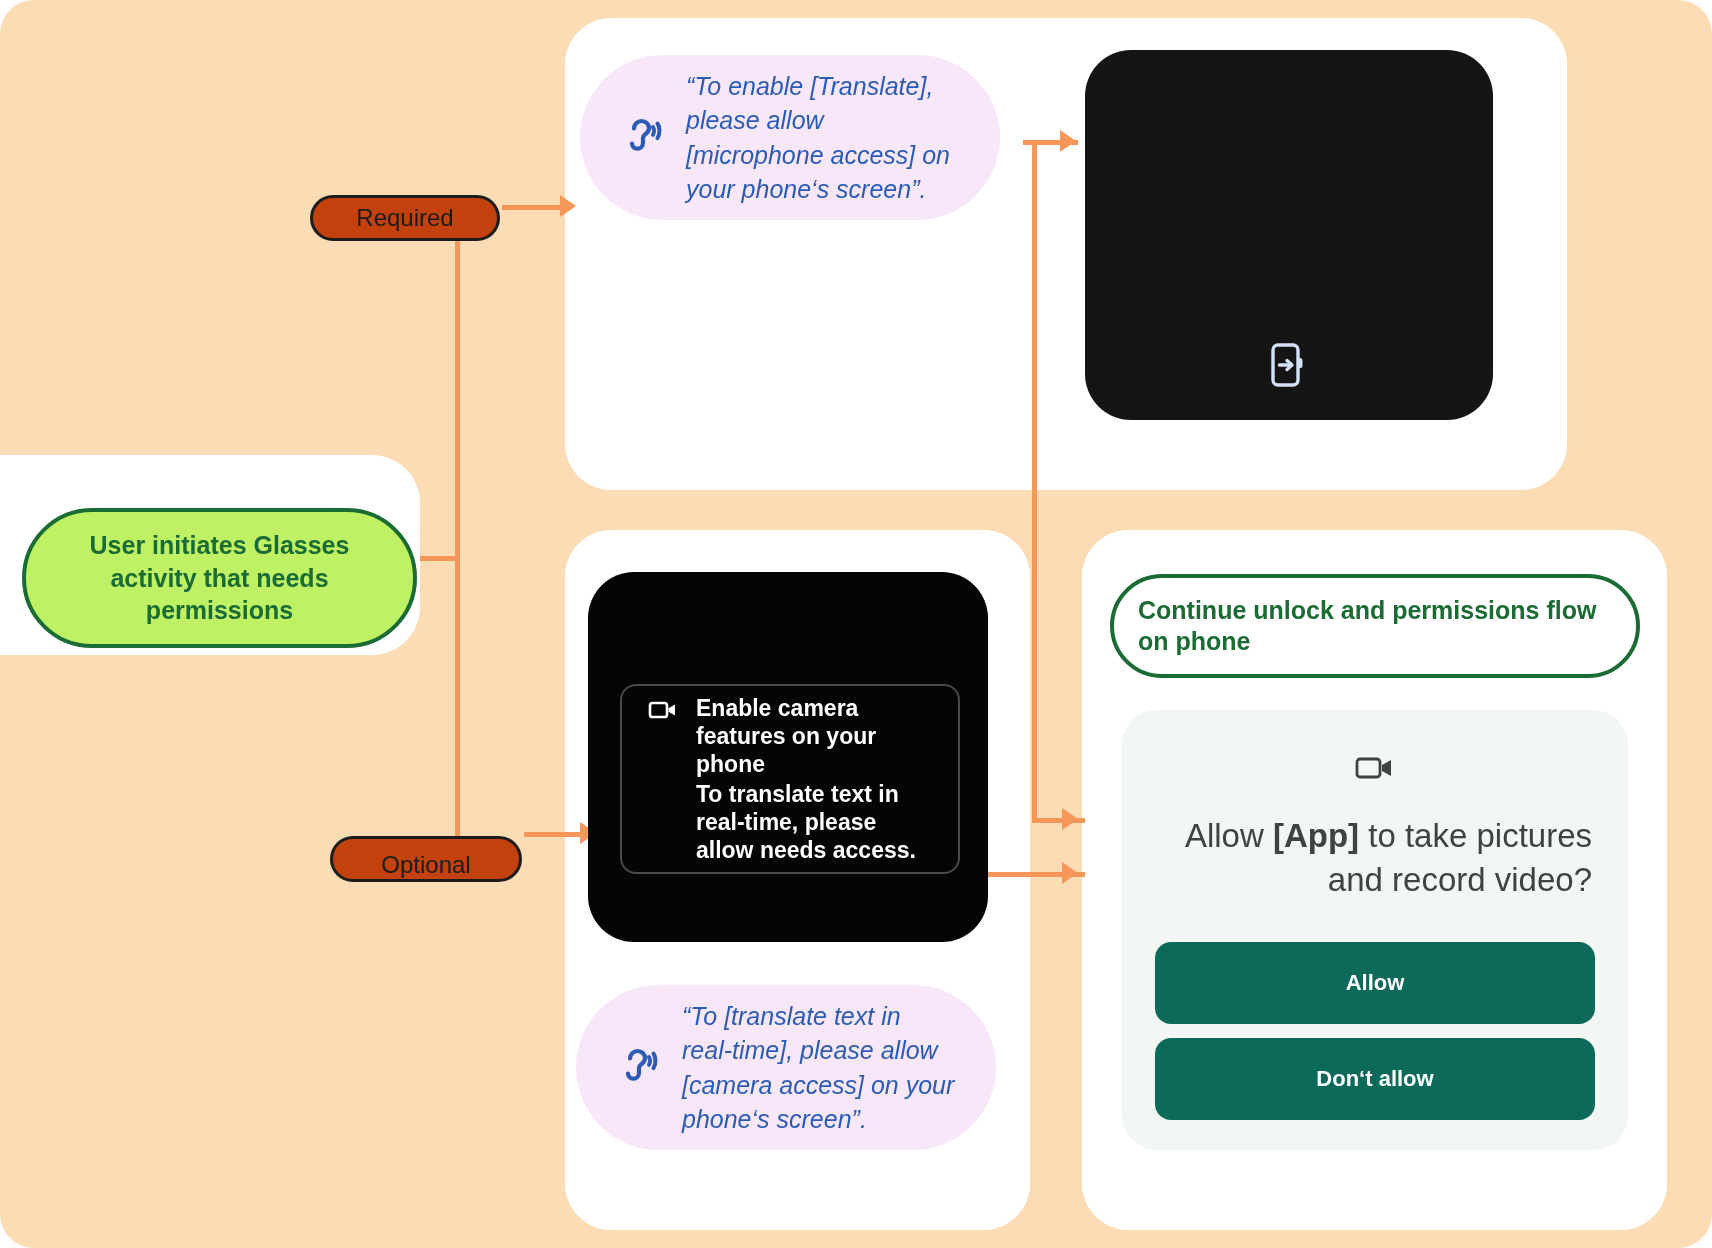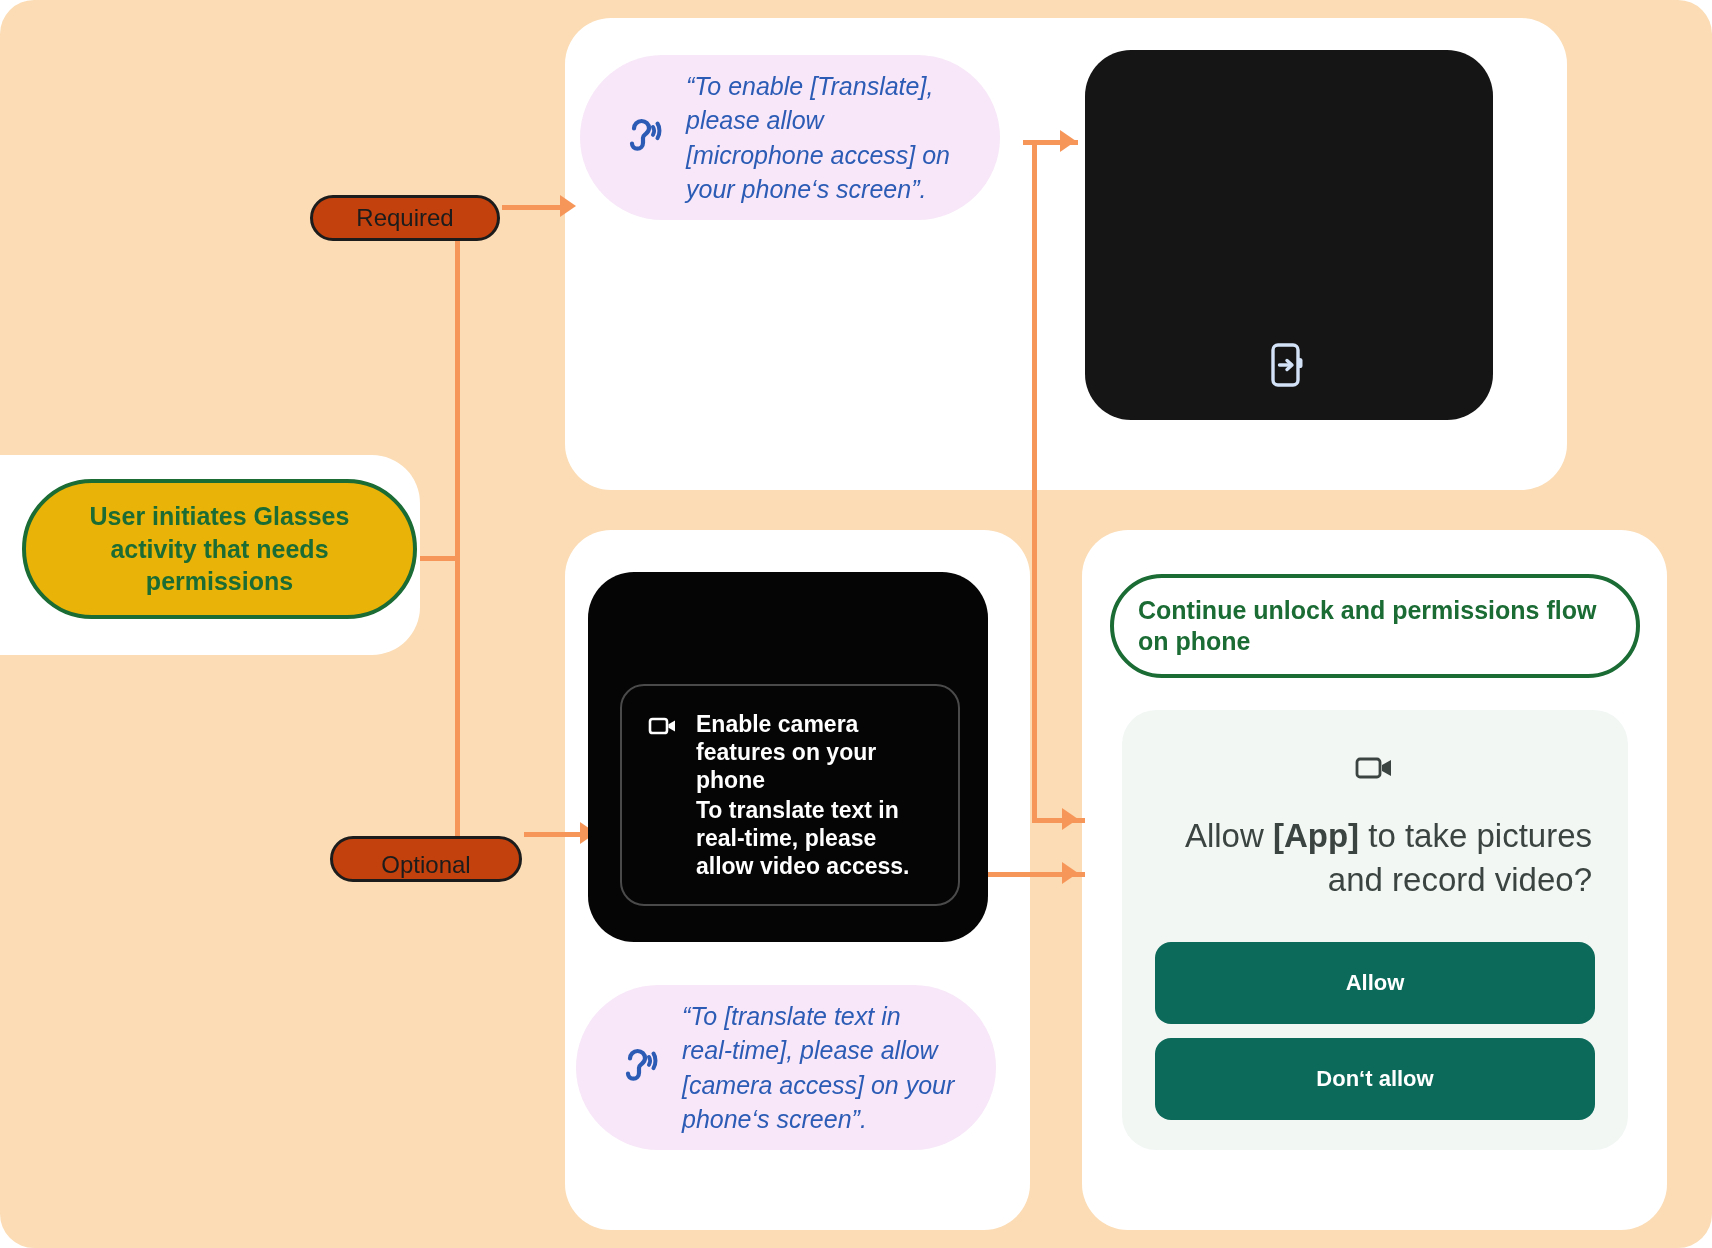--- a/index.html
+++ b/index.html
@@ -40,25 +40,25 @@
   
   #left-plate {
     position: absolute;
     left: -60px; top: 455px;
     width: 480px; height: 200px;
     background: #ffffff;
     border-radius: 48px;
   }
   #start-node {
     position: absolute;
-    left: 22px; top: 479px;
+    left: 22px; top: 508px;
     width: 395px; height: 140px;
     border: 4px solid #1a6b34;
     border-radius: 72px;
-    background: #eab308;
+    background: #bef264;
     display: flex;
     align-items: center;
     justify-content: center;
     text-align: center;
   }
   #start-node .label {
     color: #1a6b34;
     font-weight: bold;
     font-size: 25px;
     line-height: 1.3;
@@ -160,22 +160,22 @@
   #black-card-bottom {
     left: 588px; top: 572px;
     width: 400px; height: 370px;
     background: #050505;
   }
   #glasses-notif {
     position: absolute;
     left: 32px; top: 112px;
     width: 340px;
     border: 2px solid #4a4a4a;
-    border-radius: 24px;
-    padding: 24px 26px;
+    border-radius: 16px;
+    padding: 8px 26px;
     display: flex;
     gap: 18px;
     align-items: flex-start;
   }
   #glasses-notif .notif-text {
     color: #ffffff;
     font-size: 23px;
     font-weight: bold;
     line-height: 1.22;
   }
@@ -310,21 +310,21 @@
   <div class="black-card" id="black-card-bottom">
     <div id="glasses-notif">
       <span>
         <svg width="30" height="26" viewBox="0 0 30 26" style="margin-top:3px;">
           <rect x="2" y="6" width="17" height="14" rx="2.6" fill="none" stroke="#ffffff" stroke-width="2.6"></rect>
           <path d="M20.5 11.2l6.5-3.7v11l-6.5-3.7z" fill="#ffffff"></path>
         </svg>
       </span>
       <div>
         <div class="notif-text">Enable camera features on your phone</div>
-        <div class="notif-text notif-body">To translate text in real-time, please allow video access.</div>
+        <div class="notif-text notif-body">To translate text in real-time, please allow needs access.</div>
       </div>
     </div>
   </div>
 
   <div class="bubble" id="bubble-camera">
     <span class="ear-icon">
       <svg width="44" height="44" viewBox="0 0 44 44">
         <path d="M14 14.5c0-4.2 3.4-7.5 7.6-7.5 4.1 0 7.4 3.2 7.4 7.2 0 3.2-2 4.7-3.6 6-1.4 1.1-2.4 1.9-2.4 3.6v1.1" fill="none" stroke="#2b5bb5" stroke-width="4.2" stroke-linecap="round"></path>
         <path d="M23 25.5v3.2c0 3.3-2.5 6-5.7 6-3 0-5.3-2.2-5.3-5.2" fill="none" stroke="#2b5bb5" stroke-width="4.2" stroke-linecap="round"></path>
         <path d="M33 13c1.4 2.1 1.4 5.6 0 7.8" fill="none" stroke="#2b5bb5" stroke-width="4" stroke-linecap="round"></path>

